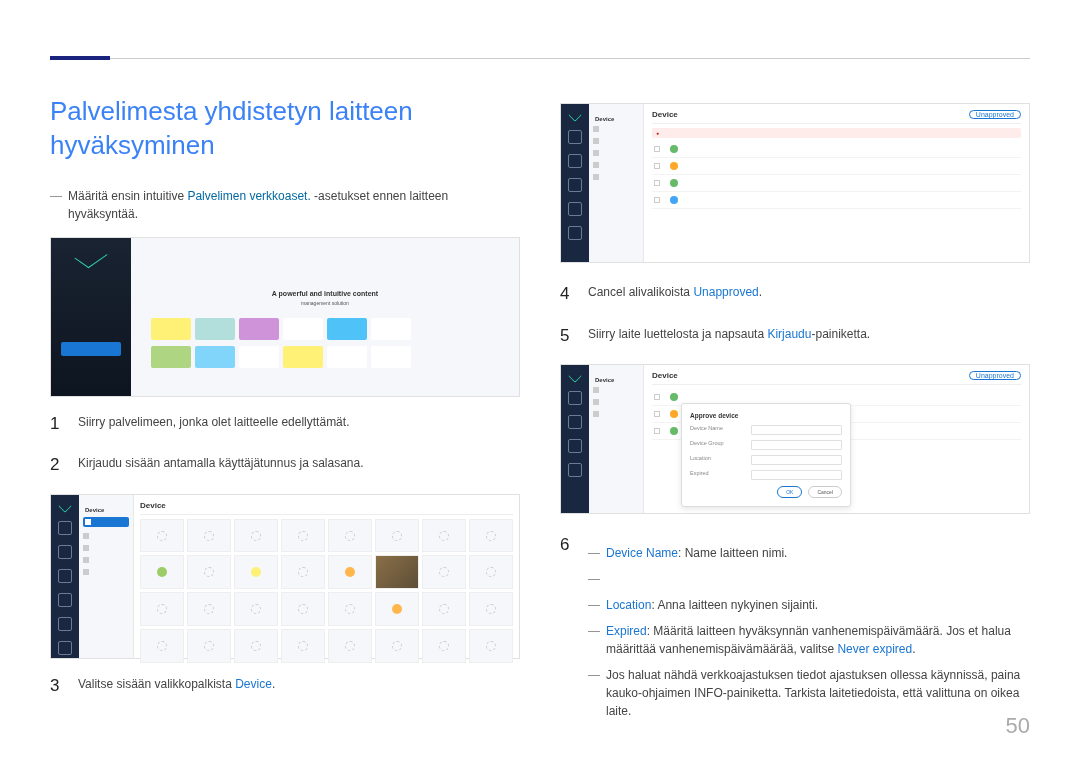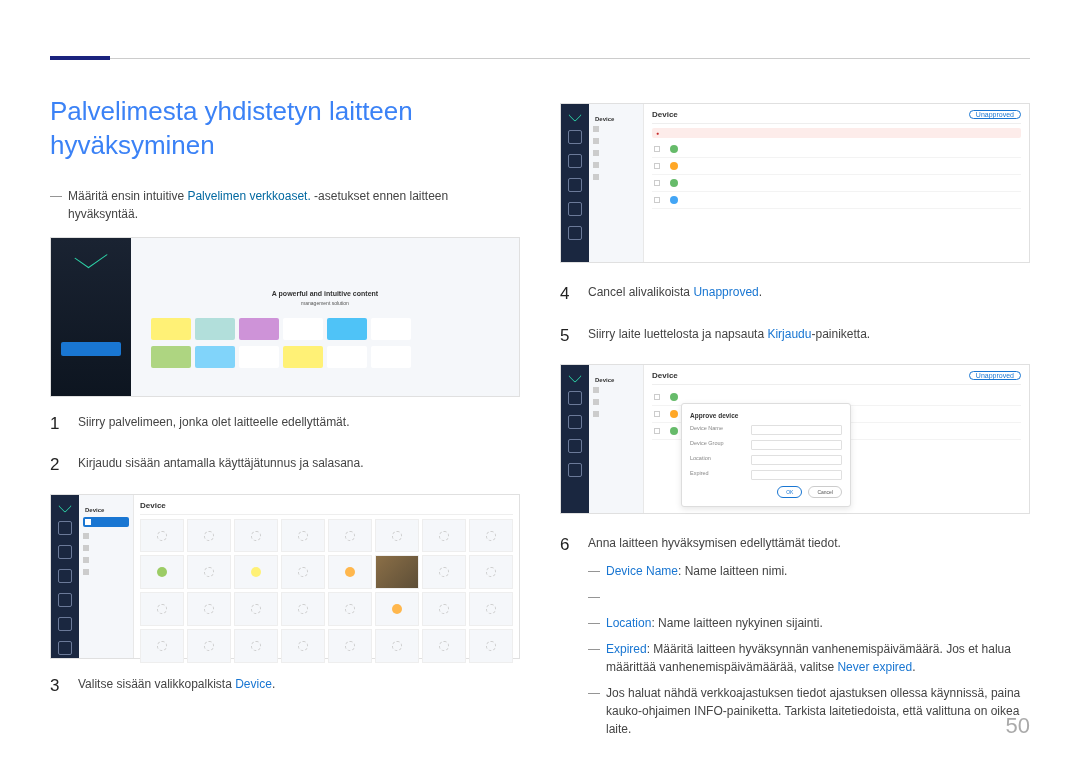--- a/index.html
+++ b/index.html
@@ -587,32 +587,31 @@
         <div class="mbtns">
           <span class="mbtn primary">OK</span>
           <span class="mbtn">Cancel</span>
         </div>
       </div>
     </div>
 
     <div class="step">
       <div class="step-num">6</div>
       <div class="step-body">
-        <span>Anna laitteen hyväksymisen edellyttämät tiedot.</span>
         <div class="sub-bullets">
           <div class="bullet-line">
             <span class="dash">―</span>
             <span><span class="highlight-blue">Device Name</span><span>: Name laitteen nimi.</span></span>
           </div>
           <div class="bullet-line">
             <span class="dash">―</span>
           </div>
           <div class="bullet-line">
             <span class="dash">―</span>
-            <span><span class="highlight-blue">Location</span><span>: Name laitteen nykyinen sijainti.</span></span>
+            <span><span class="highlight-blue">Location</span><span>: Anna laitteen nykyinen sijainti.</span></span>
           </div>
           <div class="bullet-line">
             <span class="dash">―</span>
             <span><span class="highlight-blue">Expired</span><span>: Määritä laitteen hyväksynnän vanhenemispäivämäärä. Jos et halua määrittää vanhenemispäivämäärää, valitse </span><span class="highlight-blue">Never expired</span><span>.</span></span>
           </div>
           <div class="bullet-line">
             <span class="dash">―</span>
             <span>Jos haluat nähdä verkkoajastuksen tiedot ajastuksen ollessa käynnissä, paina kauko-ohjaimen INFO-painiketta. Tarkista laitetiedoista, että valittuna on oikea laite.</span>
           </div>
         </div>

